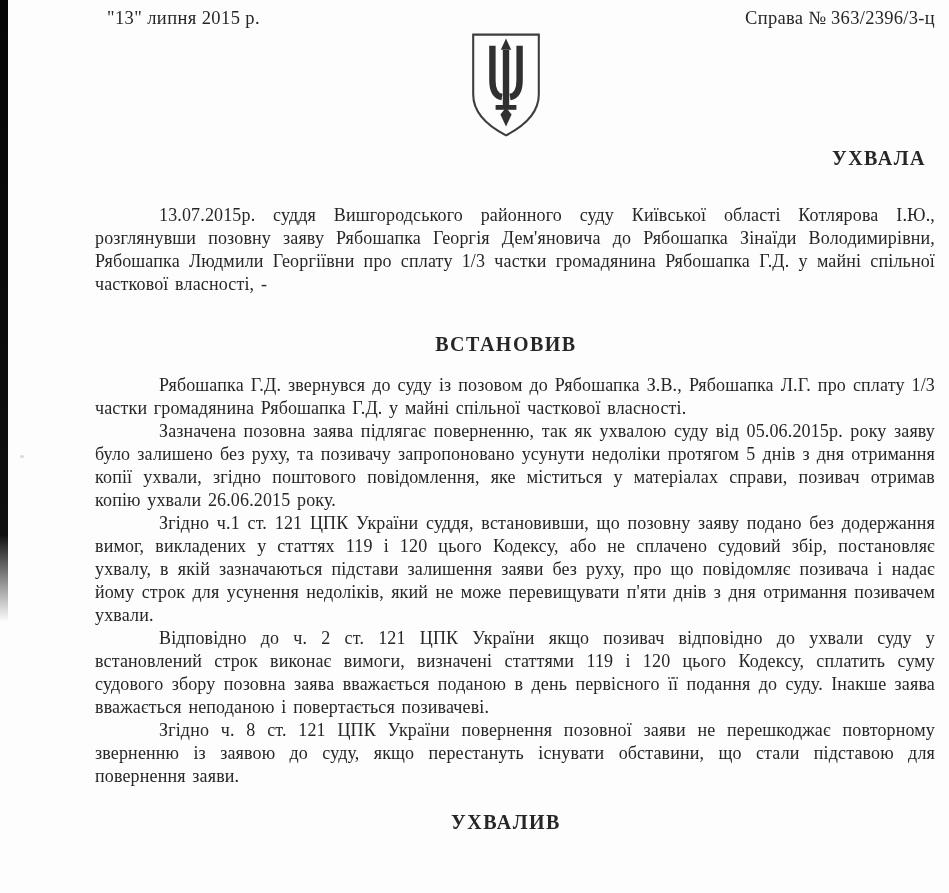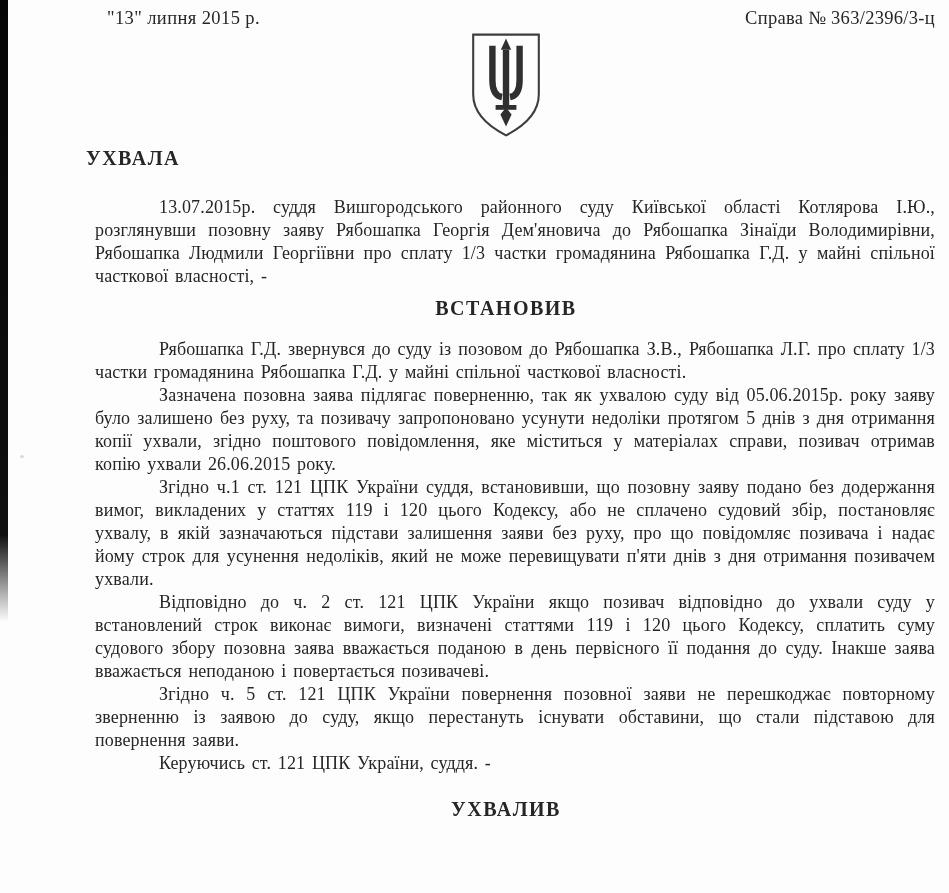--- a/index.html
+++ b/index.html
@@ -47,46 +47,46 @@
   .centered { transform: translateX(-9px); } 
 
   .emblem {
     display: block;
     width: 80px;
     height: 106px;
     margin: 2px auto 0;
   }
 
   .doc-title {
-    text-align: left;
+    text-align: right;
     font-size: 20px;
     font-weight: bold;
     letter-spacing: 1.5px;
     margin-top: 8px;
     line-height: 24px;
   }
 
   .para {
     font-size: 18px;
     line-height: 23px;
     text-align: justify;
     text-indent: 64px;
     word-spacing: 2px;
     letter-spacing: .15px;
   }
-  .intro { margin-top: 26px; }
+  .intro { margin-top: 34px; }
   .first-body { margin-top: 18px; }
   .no-justify { text-align: left; }
 
   .section-heading {
     text-align: center;
     font-size: 20px;
     font-weight: bold;
     letter-spacing: 1.5px;
-    margin-top: 8px;
+    margin-top: 36px;
     line-height: 24px;
   }
   .ruled { margin-top: 22px; }
 </style>
 </head>
 <body>
 
 <div class="page">
 
   <div class="scan-edge"></div>
@@ -118,19 +118,18 @@
 
   <p class="para first-body">Рябошапка Г.Д. звернувся до суду із позовом до Рябошапка З.В., Рябошапка Л.Г. про сплату 1/3 частки громадянина Рябошапка Г.Д. у майні спільної часткової власності.</p>
 
   <p class="para">Зазначена позовна заява підлягає поверненню, так як ухвалою суду від 05.06.2015р. року заяву було залишено без руху, та позивачу запропоновано усунути недоліки протягом 5 днів з дня отримання копії ухвали, згідно поштового повідомлення, яке міститься у матеріалах справи, позивач отримав копію ухвали 26.06.2015 року.</p>
 
   <p class="para">Згідно ч.1 ст. 121 ЦПК України суддя, встановивши, що позовну заяву подано без додержання вимог, викладених у статтях 119 і 120 цього Кодексу, або не сплачено судовий збір, постановляє ухвалу, в якій зазначаються підстави залишення заяви без руху, про що повідомляє позивача і надає йому строк для усунення недоліків, який не може перевищувати п'яти днів з дня отримання позивачем ухвали.</p>
 
   <p class="para">Відповідно до ч. 2 ст. 121 ЦПК України якщо позивач відповідно до ухвали суду у встановлений строк виконає вимоги, визначені статтями 119 і 120 цього Кодексу, сплатить суму судового збору позовна заява вважається поданою в день первісного її подання до суду. Інакше заява вважається неподаною і повертається позивачеві.</p>
 
 
-  <p class="para">Згідно ч. 5 ст. 121 ЦПК України повернення позовної заяви не перешкоджає повторному зверненню із заявою до суду, якщо перестануть існувати обставини, що стали підставою для повернення заяви.</p>
+  <p class="para">Згідно ч. 8 ст. 121 ЦПК України повернення позовної заяви не перешкоджає повторному зверненню із заявою до суду, якщо перестануть існувати обставини, що стали підставою для повернення заяви.</p>
 
-  <p class="para no-justify">Керуючись ст. 121 ЦПК України, суддя. -</p>
 
   <h2 class="section-heading ruled centered">УХВАЛИВ</h2>
 
 </div>
 
 </body></html>

